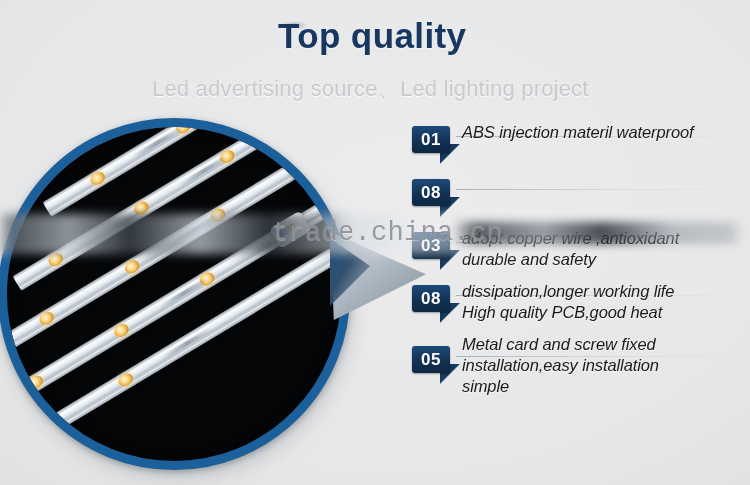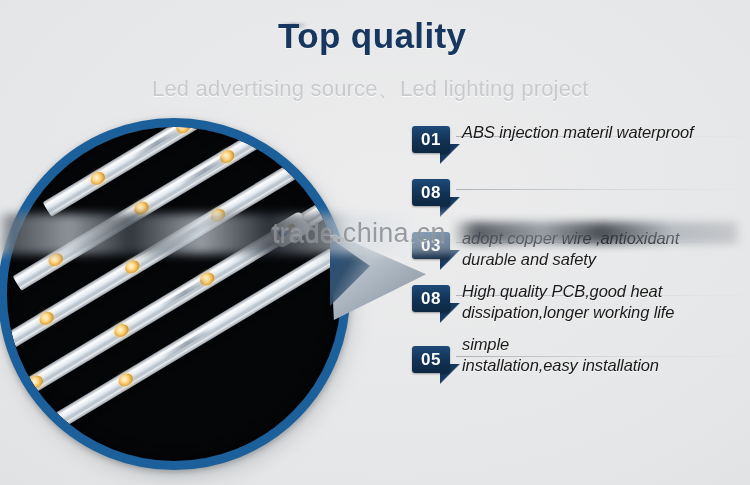--- a/index.html
+++ b/index.html
@@ -294,20 +294,21 @@
     position: absolute;
     left: 272px;
     top: 218px;
     font-size: 27px;
     color: #8d9196;
     opacity: .88;
     letter-spacing: .3px;
     white-space: nowrap;
     pointer-events: none;
     text-shadow: 0 1px 1px rgba(255,255,255,.35);
+    font-family: Liberation Mono, monospace;
   }
 </style>
 </head>
 <body>
 
 <div id="stage">
 
   <div class="headline-smudge"></div>
   <div class="headline">Top quality</div>
   <div class="subhead">Led advertising source、Led lighting project</div>
@@ -397,32 +398,33 @@
         <span class="ln">adopt copper wire ,antioxidant</span>
         <span class="ln">durable and safety</span>
       </div>
     </div>
 
     <div class="feature">
       <div class="badge-tail"></div>
       <div class="badge-line"></div>
       <div class="badge">08</div>
       <div class="ftext">
+        <span class="ln">dissipation,longer working life</span>
         <span class="ln">High quality PCB,good heat</span>
-        <span class="ln">dissipation,longer working life</span>
       </div>
     </div>
 
     <div class="feature">
       <div class="badge-tail" style="top:30px;"></div>
       <div class="badge-line" style="top:22px;"></div>
       <div class="badge" style="top:12px;">05</div>
       <div class="ftext">
+        <span class="ln">Metal card and screw fixed</span>
+        <span class="ln">installation,easy installation</span>
         <span class="ln">simple</span>
-        <span class="ln">installation,easy installation</span>
       </div>
     </div>
 
   </div>
 
   <div class="blurband"></div>
   <div class="blurband2"></div>
   <div class="watermark">trade.china.cn</div>
 
 </div>

